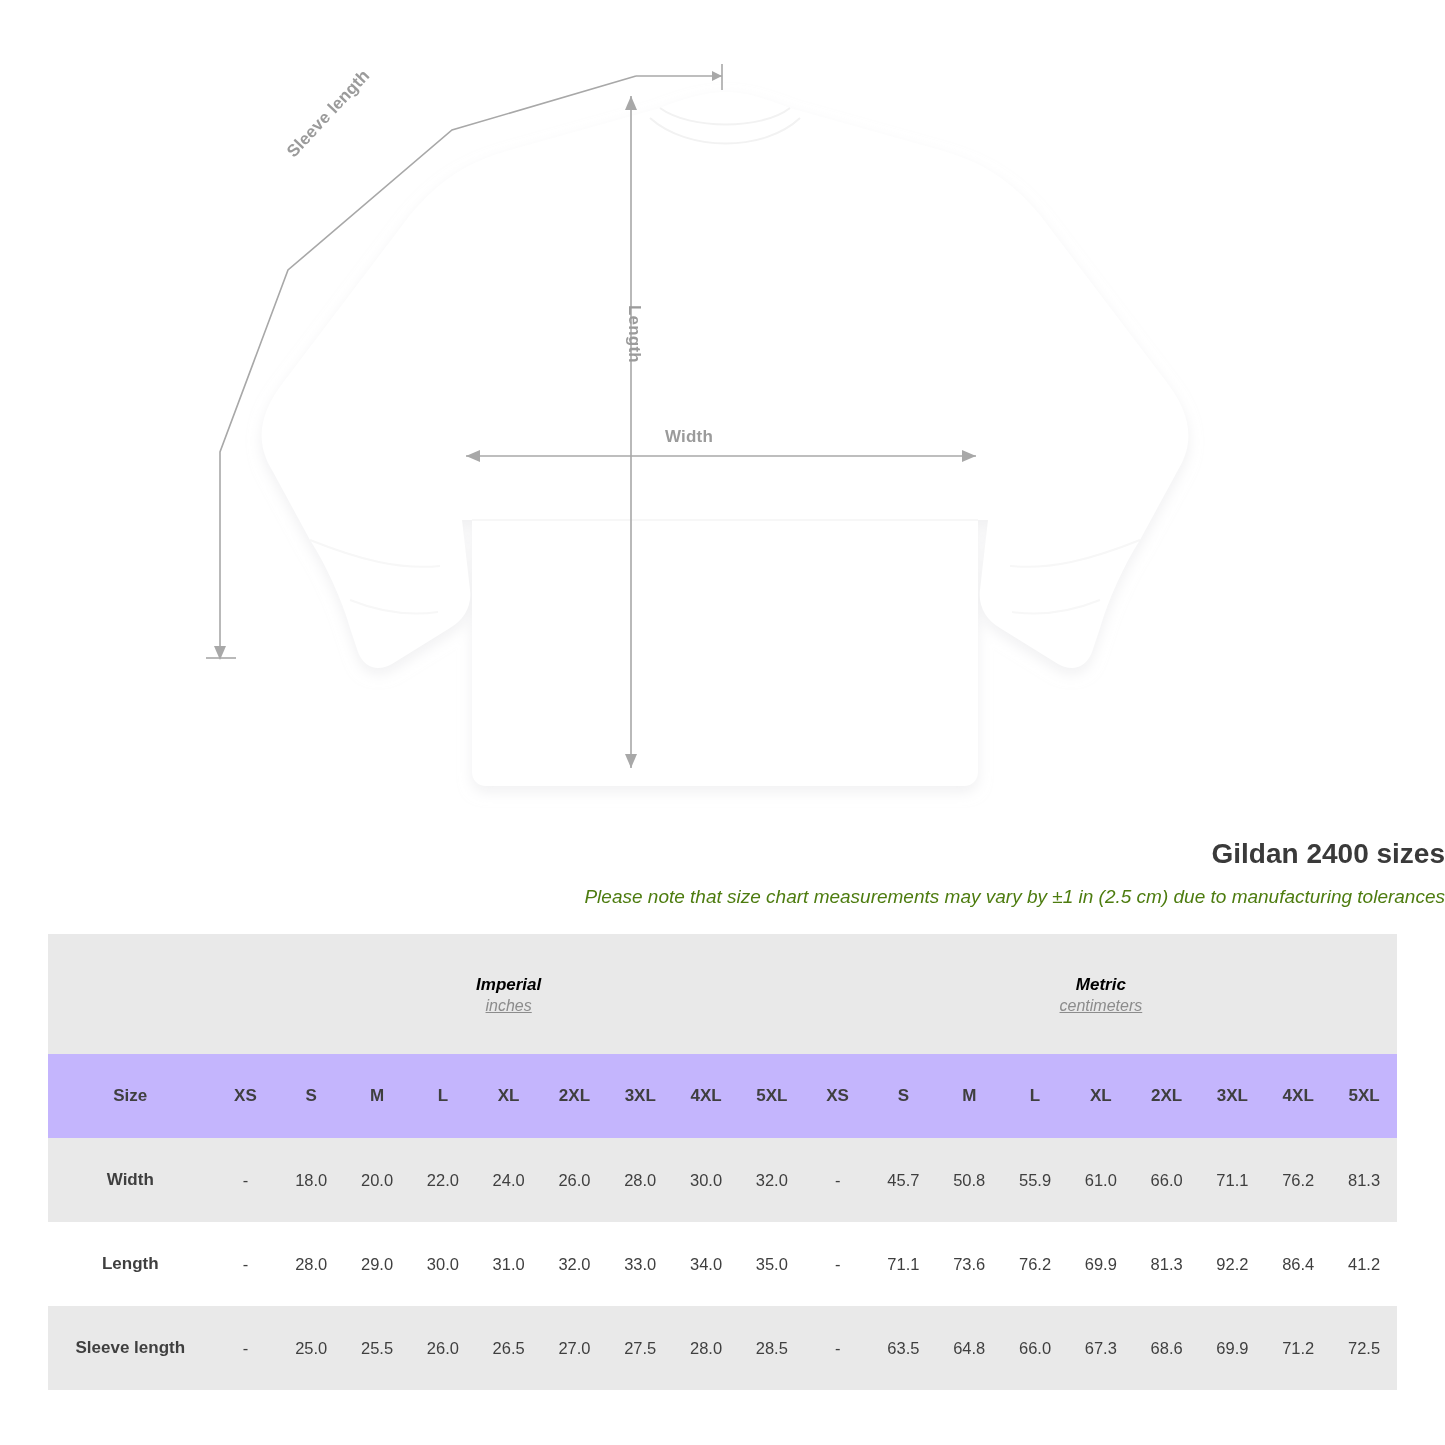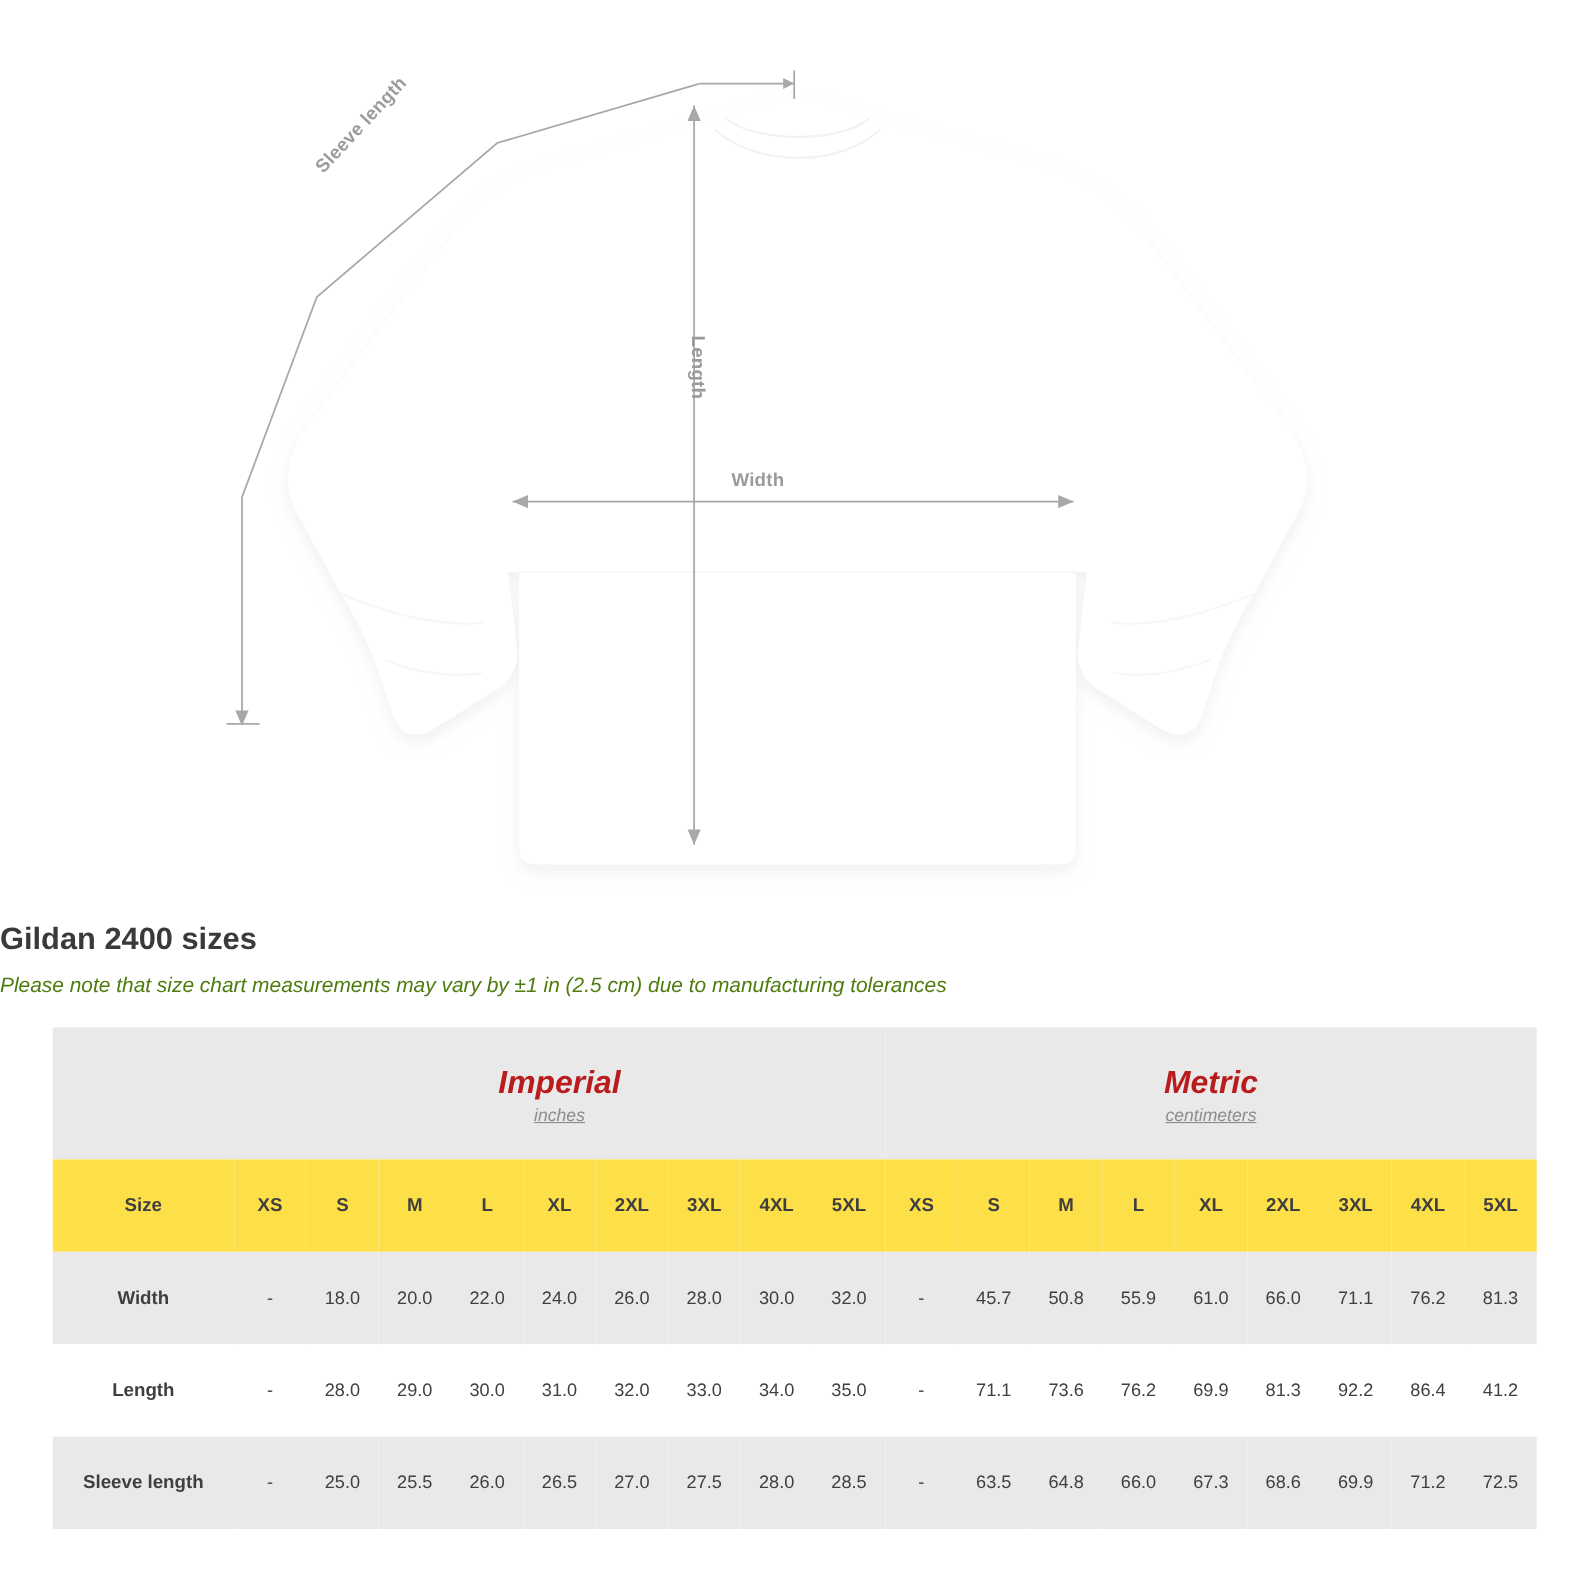--- a/index.html
+++ b/index.html
@@ -41,21 +41,21 @@
     transform: rotate(90deg);
     transform-origin: left top;
   }
   .dimlabel.width {
     left: 665px;
     top: 427px;
   }
 
   
   .titleblock {
-    text-align: left;
+    text-align: right;
     margin-top: 18px;
   }
   .chart-title {
     font-size: 28px;
     font-weight: bold;
     color: #3a3a3a;
     margin: 0 0 16px 0;
   }
   .chart-note {
     font-size: 19px;
@@ -79,35 +79,35 @@
     font-size: 16.5px;
     color: #3f3f3f;
     font-weight: normal;
   }
   .unit-row td {
     height: 120px;
     background: #e9e9e9;
     vertical-align: middle;
   }
   .unit-name {
-    font-size: 29px;
+    font-size: 17px;
     font-weight: bold;
     font-style: italic;
-    color: #b91c1c;
+    color: #000000;
     line-height: 1.45;
   }
   .unit-sub {
     font-size: 16px;
     font-style: italic;
     color: #8c8c8c;
     text-decoration: underline;
   }
   .hdr-row td {
     height: 84px;
-    background: #fde047;
+    background: #c4b5fd;
     font-weight: bold;
     font-size: 17px;
     color: #3f3f3f;
     vertical-align: middle;
   }
   .hdr-row td.rowlabel { font-size: 17px; }
   .data-row td {
     height: 84px;
     vertical-align: middle;
   }

